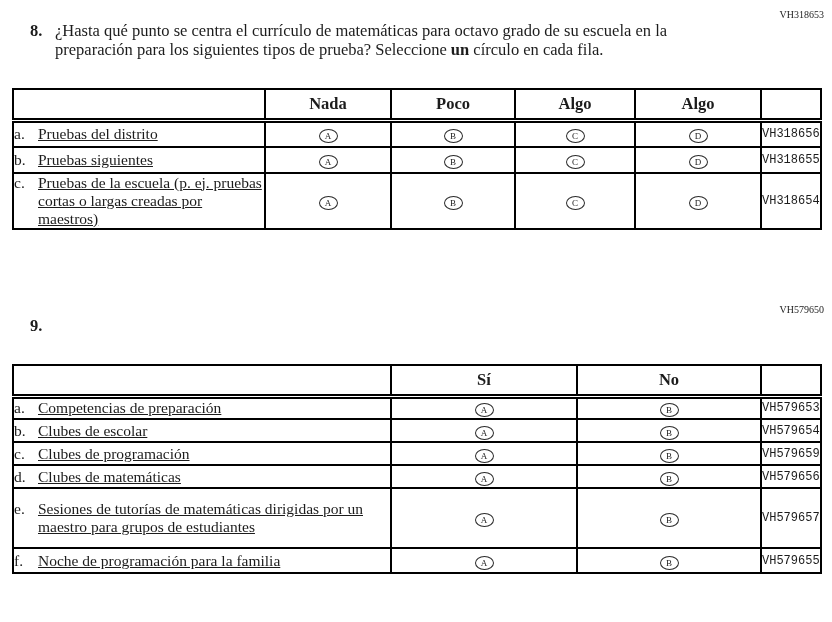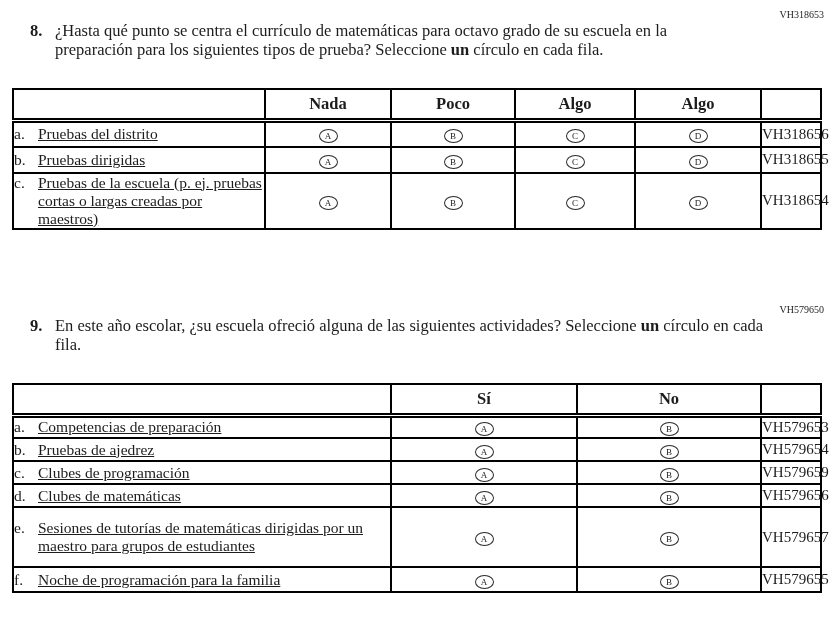--- a/index.html
+++ b/index.html
@@ -73,24 +73,25 @@
     border: 1px solid #2a2a2a;
     border-radius: 50%;
     font-size: 9px;
     line-height: 12px;
     text-align: center;
     font-family: "Liberation Serif", "DejaVu Serif", serif;
     color: #1c1c1c;
     cursor: pointer;
   }
   td.code-cell {
-    font-size: 15px;
+    font-size: 12px;
     text-align: left;
     color: #1c1c1c;
     padding: 1px;
+    font-family: Liberation Mono, monospace;
   }
   .t1 tr.r-header { height: 30px; }
   .t1 tr.r-a, .t1 tr.r-b { height: 26px; }
   .t1 tr.r-c { height: 56px; }
   .t2 { margin-top: 20px; }
   .t2 tr.r-header { height: 27px; }
   .t2 tr.r-a, .t2 tr.r-b, .t2 tr.r-c, .t2 tr.r-d { height: 23px; }
   .t2 tr.r-e { height: 60px; }
   .t2 tr.r-f { height: 25px; }
 </style>
@@ -134,21 +135,21 @@
       <td class="opt-cell"><span class="bubble">A</span></td>
       <td class="opt-cell"><span class="bubble">B</span></td>
       <td class="opt-cell"><span class="bubble">C</span></td>
       <td class="opt-cell"><span class="bubble">D</span></td>
       <td class="code-cell">VH318656</td>
     </tr>
     <tr class="r-b">
       <td class="label-cell">
         <div class="item">
             <span class="item-letter">b.</span>
-            <span class="item-label">Pruebas dirigidas</span>
+            <span class="item-label">Pruebas siguientes</span>
           </div>
       </td>
       <td class="opt-cell"><span class="bubble">A</span></td>
       <td class="opt-cell"><span class="bubble">B</span></td>
       <td class="opt-cell"><span class="bubble">C</span></td>
       <td class="opt-cell"><span class="bubble">D</span></td>
       <td class="code-cell">VH318655</td>
     </tr>
     <tr class="r-c">
       <td class="label-cell">
@@ -163,21 +164,20 @@
       <td class="opt-cell"><span class="bubble">D</span></td>
       <td class="code-cell">VH318654</td>
     </tr>
   </tbody>
 </table>
 
 <div class="vh-code-top vh-q9-code">VH579650</div>
 
 <div class="question">
   <span class="q-number">9.</span>
-  <span class="q-text q9-text"><span>En este año escolar, ¿su escuela ofreció alguna de las siguientes actividades? Seleccione </span><b>un</b><span> círculo en cada fila.</span></span>
 </div>
 
 <table class="answer-table t2">
   <colgroup>
     <col style="width:378px">
       <col style="width:186px">
       <col style="width:184px">
       <col style="width:60px">
   </colgroup>
   <thead>
@@ -197,21 +197,21 @@
           </div>
       </td>
       <td class="opt-cell"><span class="bubble">A</span></td>
       <td class="opt-cell"><span class="bubble">B</span></td>
       <td class="code-cell">VH579653</td>
     </tr>
     <tr class="r-b">
       <td class="label-cell">
         <div class="item">
             <span class="item-letter">b.</span>
-            <span class="item-label">Pruebas de ajedrez</span>
+            <span class="item-label">Clubes de escolar</span>
           </div>
       </td>
       <td class="opt-cell"><span class="bubble">A</span></td>
       <td class="opt-cell"><span class="bubble">B</span></td>
       <td class="code-cell">VH579654</td>
     </tr>
     <tr class="r-c">
       <td class="label-cell">
         <div class="item">
             <span class="item-letter">c.</span>

